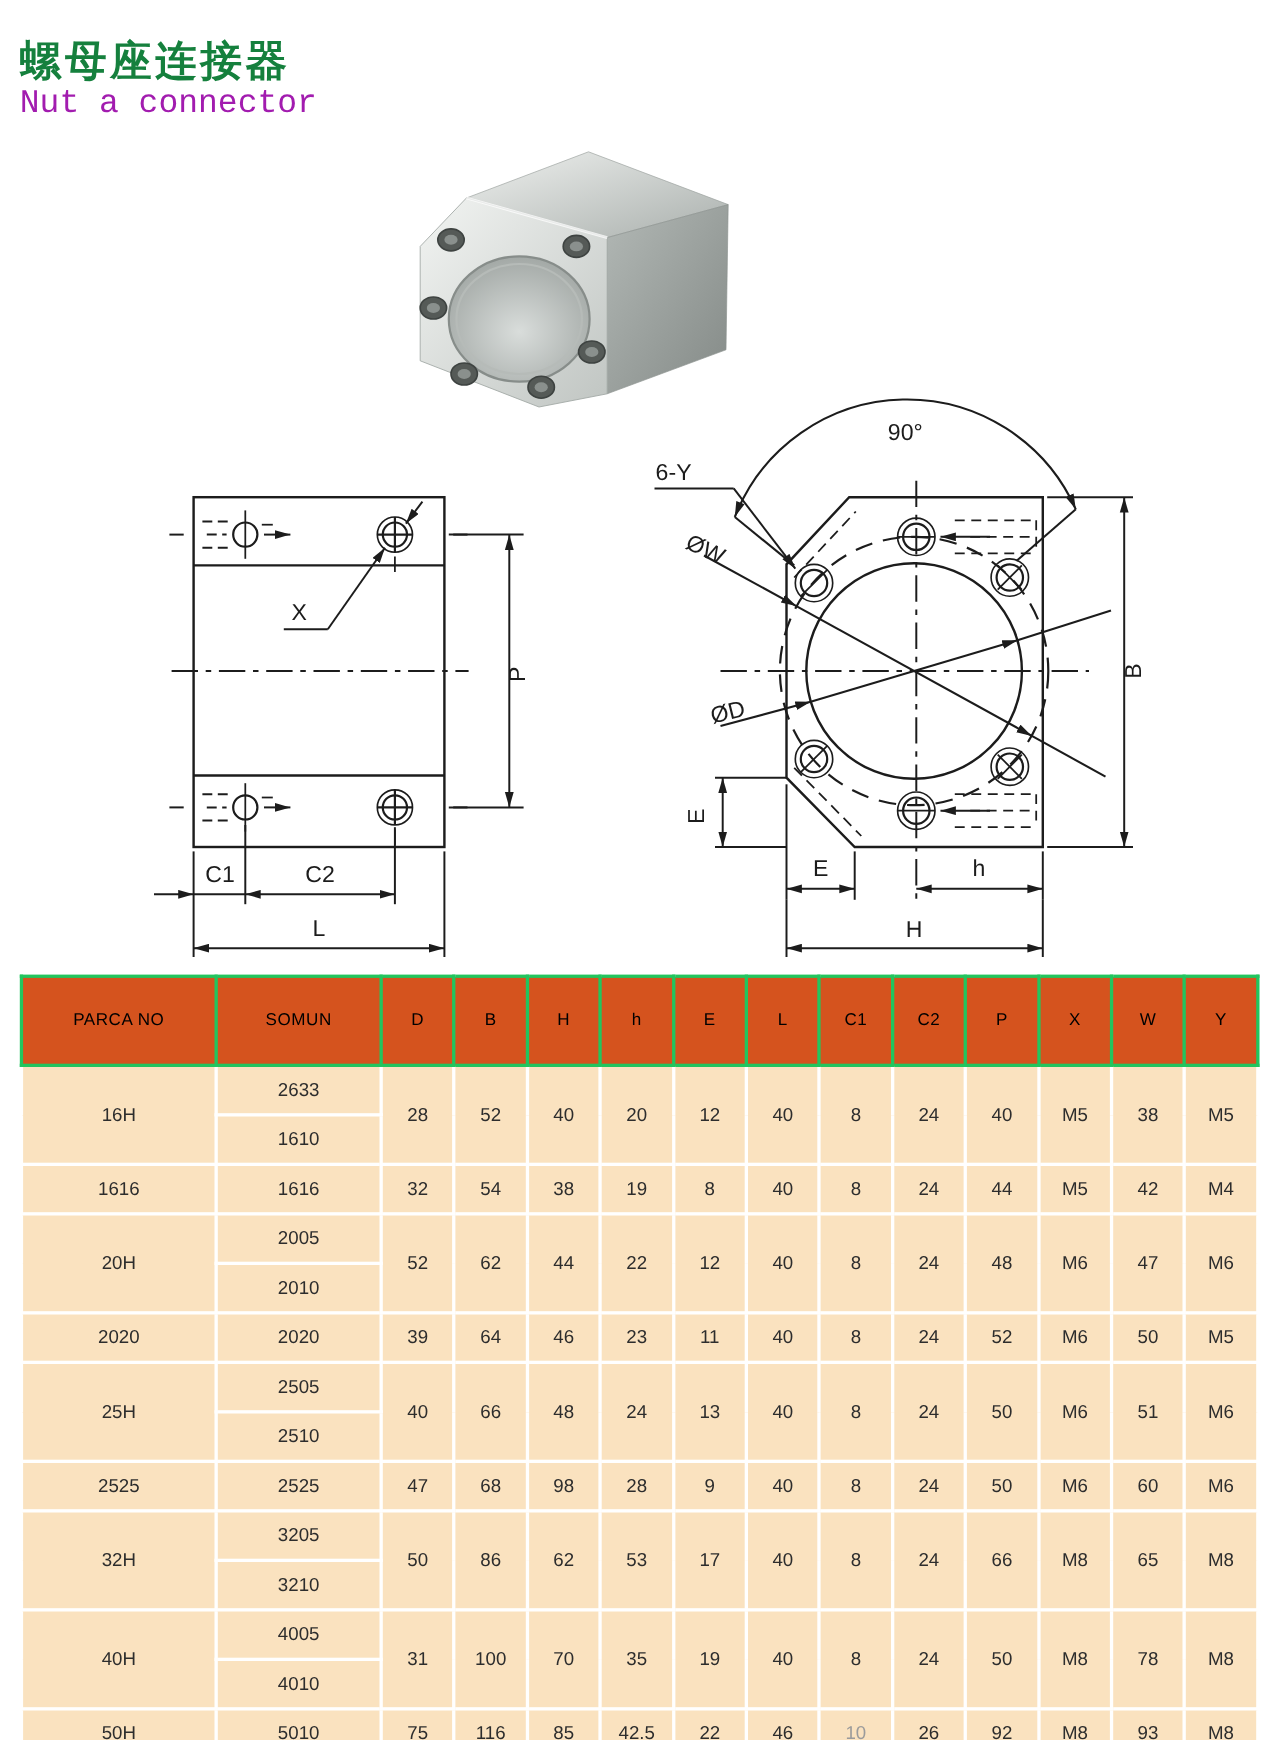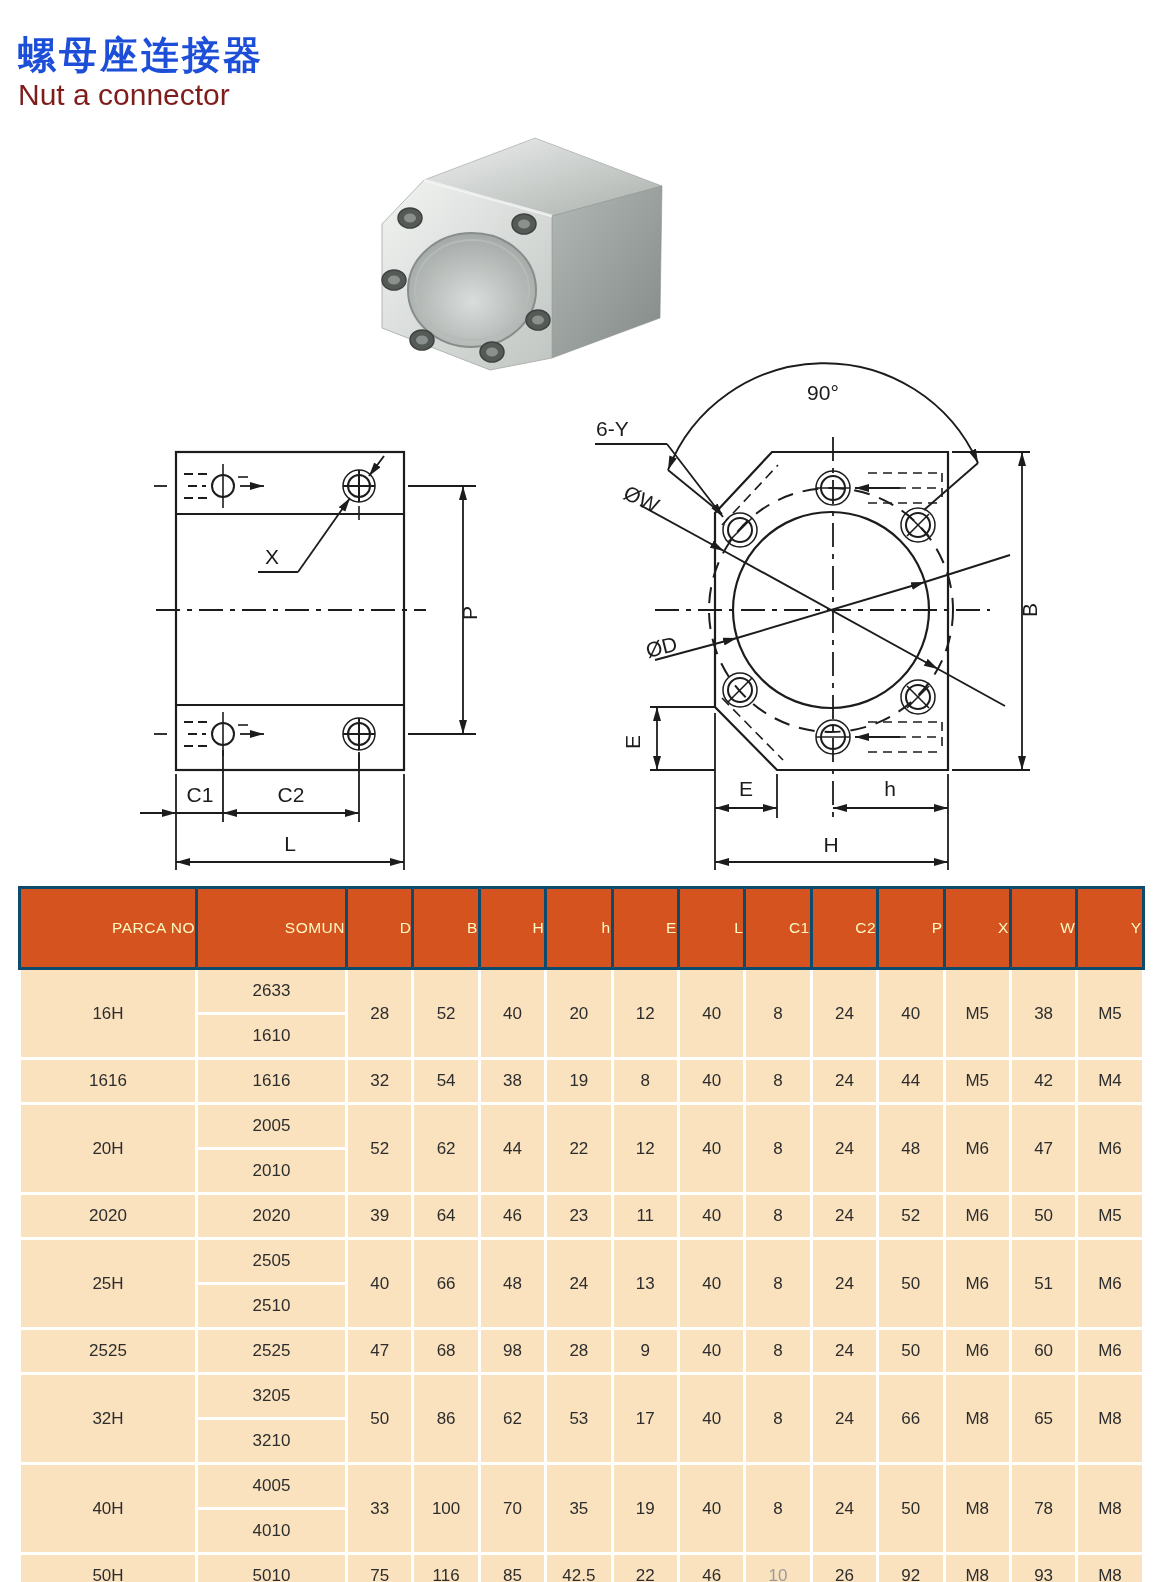--- a/index.html
+++ b/index.html
@@ -1,26 +1,26 @@
 <!DOCTYPE html>
 <html><head>
 <meta charset="utf-8">
 <style>
   html,body{margin:0;padding:0;background:#ffffff;}
   .page{position:relative;width:1160px;height:1582px;background:#ffffff;overflow:hidden;
         font-family:"Liberation Sans","DejaVu Sans",sans-serif;color:#1c1c1c;}
-  .title-zh{position:absolute;left:18px;top:30px;font-size:38px;font-weight:bold;color:#1d4ed8;letter-spacing:3px;}
-  .title-en{position:absolute;left:18px;top:78px;font-size:30px;font-weight:normal;color:#7f1d1d;}
+  .title-zh{position:absolute;left:18px;top:30px;font-size:38px;font-weight:bold;color:#15803d;letter-spacing:3px;}
+  .title-en{position:absolute;left:18px;top:78px;font-size:30px;font-weight:normal;color:#a21caf;font-family:Liberation Mono, monospace;}
   svg.abs{position:absolute;overflow:visible;}
   svg text{font-family:"Liberation Sans","DejaVu Sans",sans-serif;fill:#1c1c1c;}
   .dimlbl{font-size:21px;}
   
   table.spec{position:absolute;left:18px;top:886px;width:1124px;border-collapse:collapse;table-layout:fixed;}
-  table.spec th{background:#d5531e;color:#fef9c3;font-weight:normal;font-size:15.5px;height:78px;
-                border:3px solid #0c4a6e;text-align:right;padding:0;letter-spacing:0.5px;}
+  table.spec th{background:#d5531e;color:#000000;font-weight:normal;font-size:15.5px;height:78px;
+                border:3px solid #22c55e;text-align:center;padding:0;letter-spacing:0.5px;}
   table.spec td{background:#fae2bf;color:#2d2d2d;font-size:17px;height:42px;border:3px solid #ffffff;
                 text-align:center;padding:0;}
   table.spec td.muted{color:#9b9b9b;}
 </style>
 </head>
 <body>
 
 <div class="page">
 
   <div class="title-zh">螺母座连接器</div>
@@ -428,21 +428,21 @@
           <td rowspan="2">M8</td>
           <td rowspan="2">65</td>
           <td rowspan="2">M8</td>
         </tr>
         <tr>
           <td>3210</td>
         </tr>
         <tr>
           <td rowspan="2">40H</td>
           <td>4005</td>
-          <td rowspan="2">33</td>
+          <td rowspan="2">31</td>
           <td rowspan="2">100</td>
           <td rowspan="2">70</td>
           <td rowspan="2">35</td>
           <td rowspan="2">19</td>
           <td rowspan="2">40</td>
           <td rowspan="2">8</td>
           <td rowspan="2">24</td>
           <td rowspan="2">50</td>
           <td rowspan="2">M8</td>
           <td rowspan="2">78</td>

